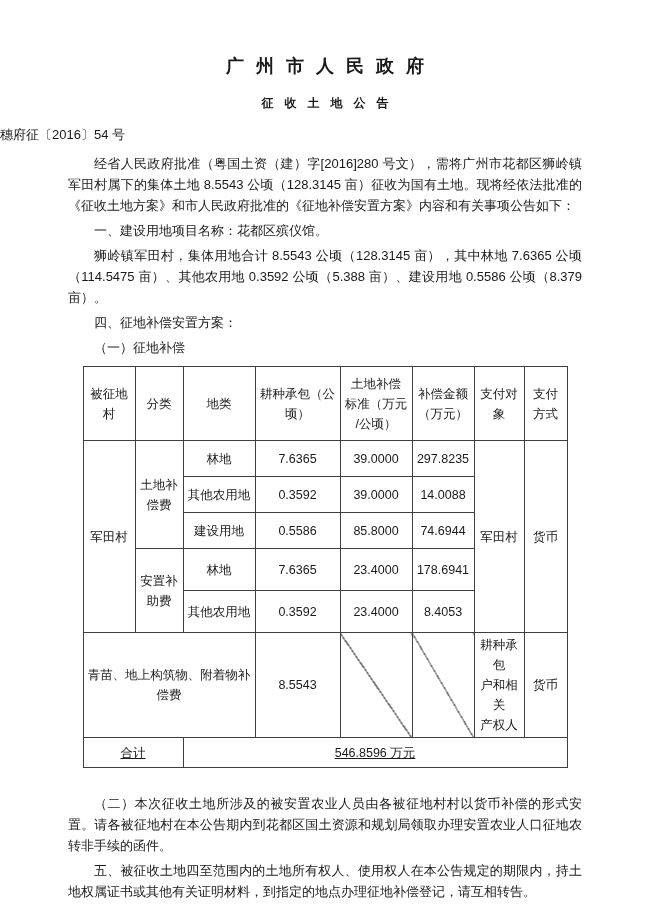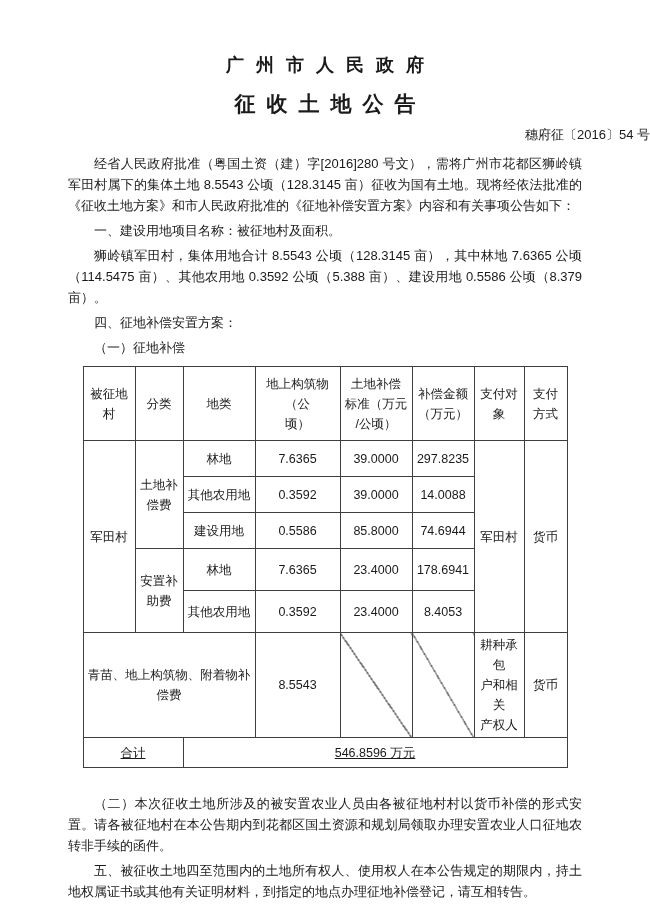--- a/index.html
+++ b/index.html
@@ -1,32 +1,32 @@
 <!DOCTYPE html>
 <html><head>
 <meta charset="utf-8">
 <style>
   * { box-sizing: border-box; margin: 0; padding: 0; }
   html, body { background: #ffffff; }
   body { width: 650px; height: 919px; margin: 0 auto; font-family: "Liberation Sans", sans-serif; color: #1a1a1a; }
   .page { width: 650px; height: 919px; background: #ffffff; padding-top: 54px; overflow: hidden; }
 
   .doc-title {
-    font-family: Liberation Mono, monospace;
+    font-family: Liberation Sans, sans-serif;
     font-size: 18px; font-weight: bold; text-align: center;
     letter-spacing: 12px; padding-left: 12px; line-height: 24px;
     margin-bottom: 15px;
   }
   .doc-subtitle {
-    font-family: Liberation Serif, serif;
-    font-size: 21px; font-weight: bold; text-align: center;
+    font-family: Liberation Mono, monospace;
+    font-size: 12px; font-weight: bold; text-align: center;
     letter-spacing: 11px; padding-left: 11px; line-height: 22px;
     margin-bottom: 11px;
   }
-  .doc-number { font-size: 13px; text-align: right; line-height: 18px; margin-bottom: 9px; }
+  .doc-number { font-size: 13px; text-align: left; line-height: 18px; margin-bottom: 9px; }
 
   .doc-body { padding: 0 64px; font-size: 13px; line-height: 21px; text-align: justify; }
   .doc-body p { text-indent: 2em; margin: 4px; }
 
   table.comp-table {
     border-collapse: collapse; table-layout: fixed;
     width: 484px; margin: 8px auto 25px auto;
     font-size: 12.5px; line-height: 20px;
   }
   table.comp-table th, table.comp-table td {
@@ -48,21 +48,21 @@
 <body>
 
 <div class="page">
 
   <div class="doc-title">广州市人民政府</div>
   <div class="doc-subtitle">征收土地公告</div>
   <div class="doc-number">穗府征〔2016〕54 号</div>
 
   <div class="doc-body">
     <p>经省人民政府批准（粤国土资（建）字[2016]280 号文），需将广州市花都区狮岭镇军田村属下的集体土地 8.5543 公顷（128.3145 亩）征收为国有土地。现将经依法批准的《征收土地方案》和市人民政府批准的《征地补偿安置方案》内容和有关事项公告如下：</p>
-    <p>一、建设用地项目名称：被征地村及面积。</p>
+    <p>一、建设用地项目名称：花都区殡仪馆。</p>
     <p>狮岭镇军田村，集体用地合计 8.5543 公顷（128.3145 亩），其中林地 7.6365 公顷（114.5475 亩）、其他农用地 0.3592 公顷（5.388 亩）、建设用地 0.5586 公顷（8.379 亩）。</p>
     <p>四、征地补偿安置方案：</p>
     <p>（一）征地补偿</p>
 
     <table class="comp-table">
       <colgroup>
         <col style="width:52px">
           <col style="width:48px">
           <col style="width:72px">
         <col style="width:85px">
@@ -70,21 +70,21 @@
           <col style="width:62px">
         <col style="width:50px">
           <col style="width:43px">
       </colgroup>
       <tbody>
         <tr class="hdr">
           <th class="pre">被征地
 村</th>
           <th class="pre">分类</th>
           <th class="pre">地类</th>
-          <th class="pre">地上构筑物（公
+          <th class="pre">耕种承包（公
 顷）</th>
           <th class="pre">土地补偿
 标准（万元
 /公顷）</th>
           <th class="pre">补偿金额
 （万元）</th>
           <th class="pre">支付对
 象</th>
           <th class="pre">支付
 方式</th>

